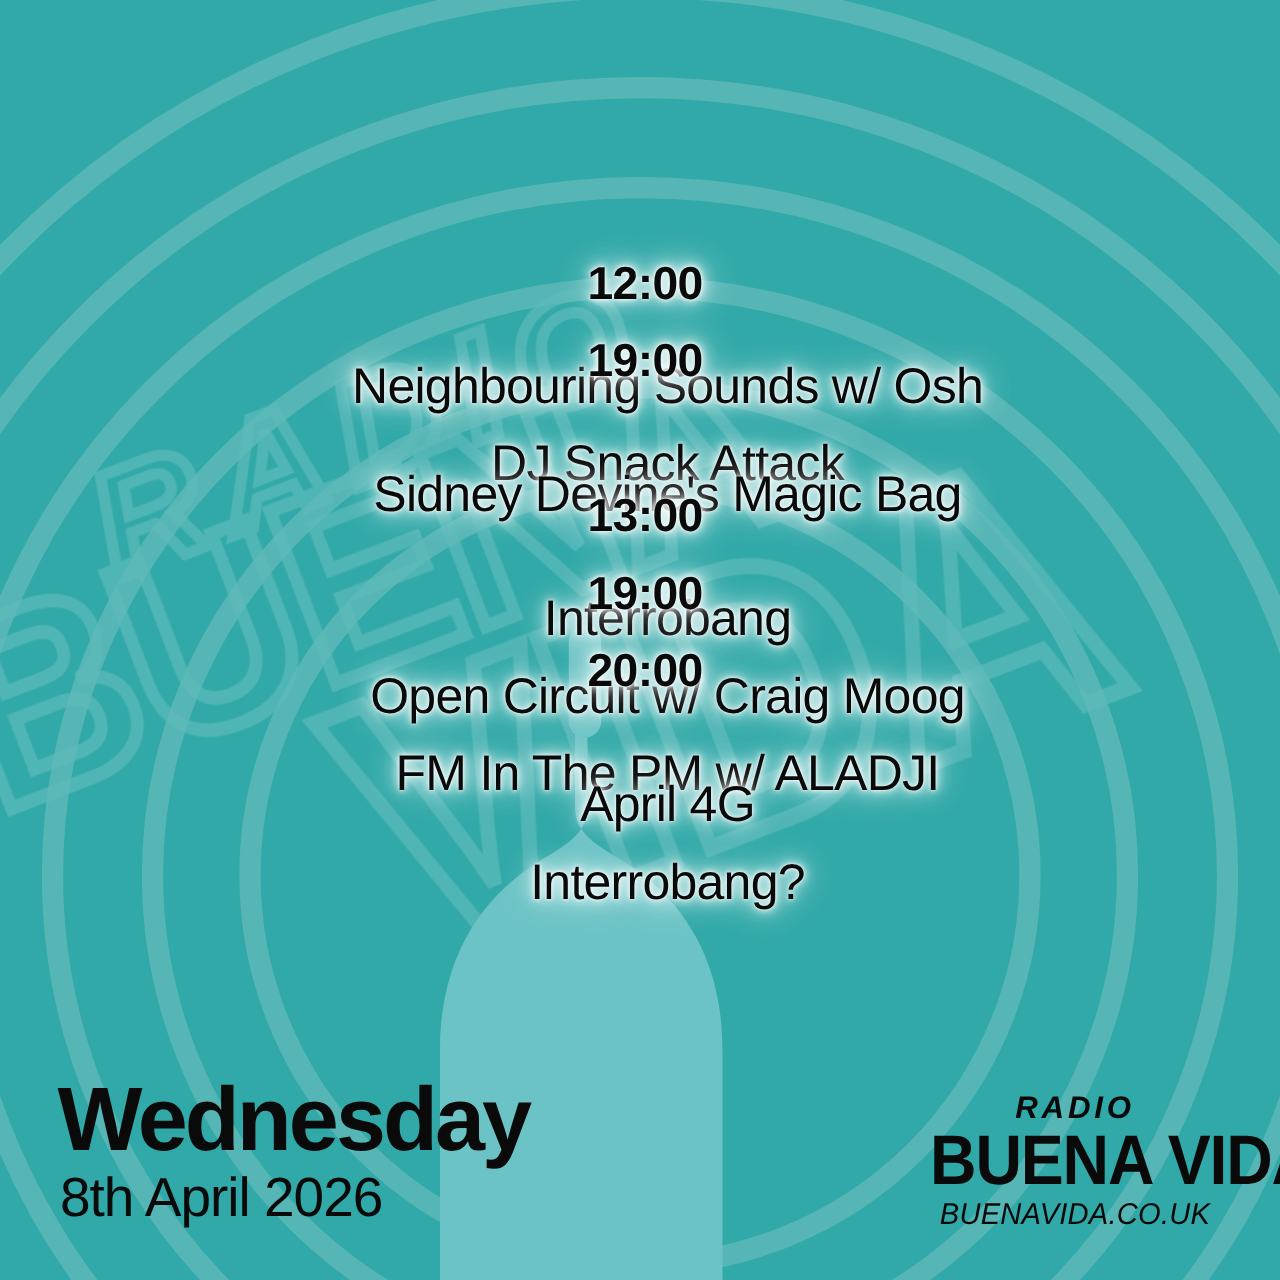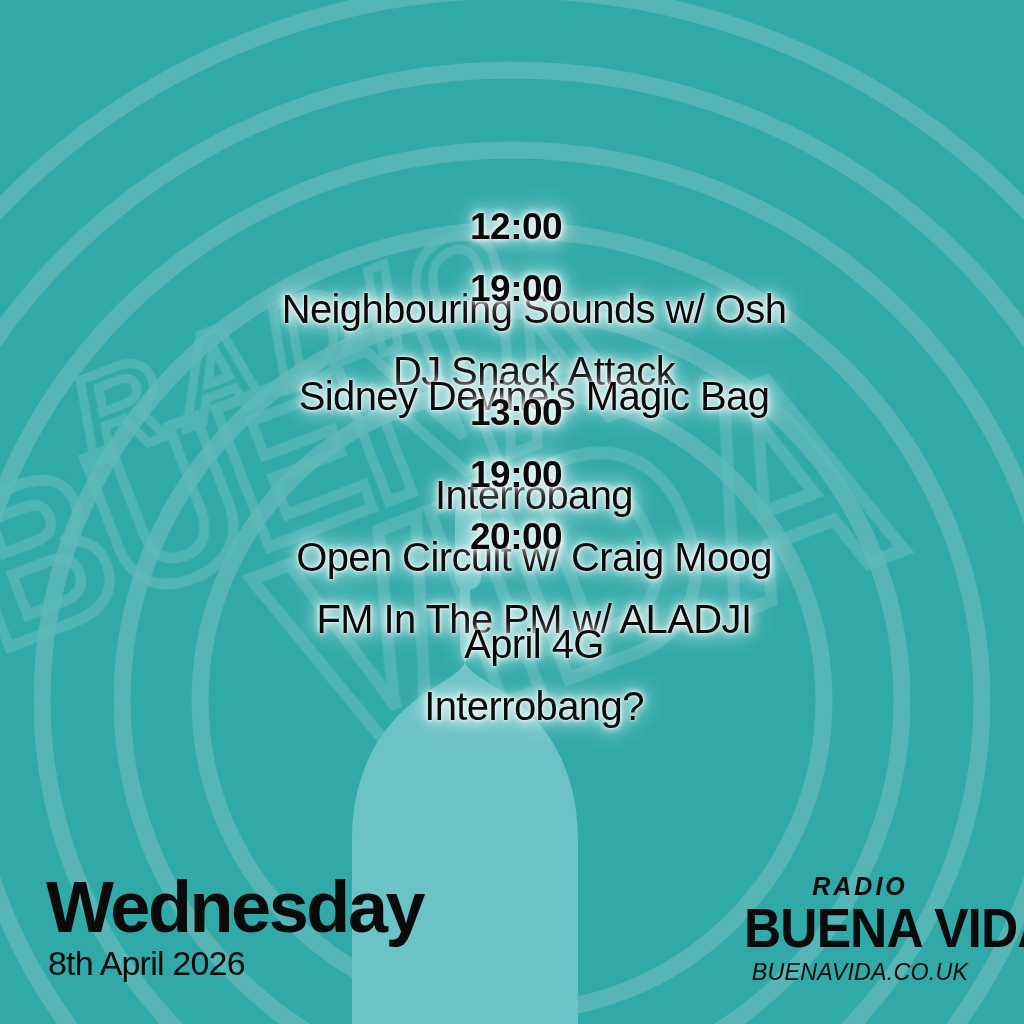--- a/index.html
+++ b/index.html
@@ -77,21 +77,21 @@
   }
   .day-name {
     font-size: 72px;
     font-weight: 700;
     color: #0a0a0a;
     line-height: 0.98;
     letter-spacing: -2.4px;
     margin: 0;
   }
   .day-date {
-    font-size: 34px;
+    font-size: 44px;
     font-weight: 400;
     color: #0a0a0a;
     line-height: 1.05;
     letter-spacing: -0.8px;
     margin: 4px 0 0 2px;
   }
 
   
   .logo-block {
     position: absolute;

